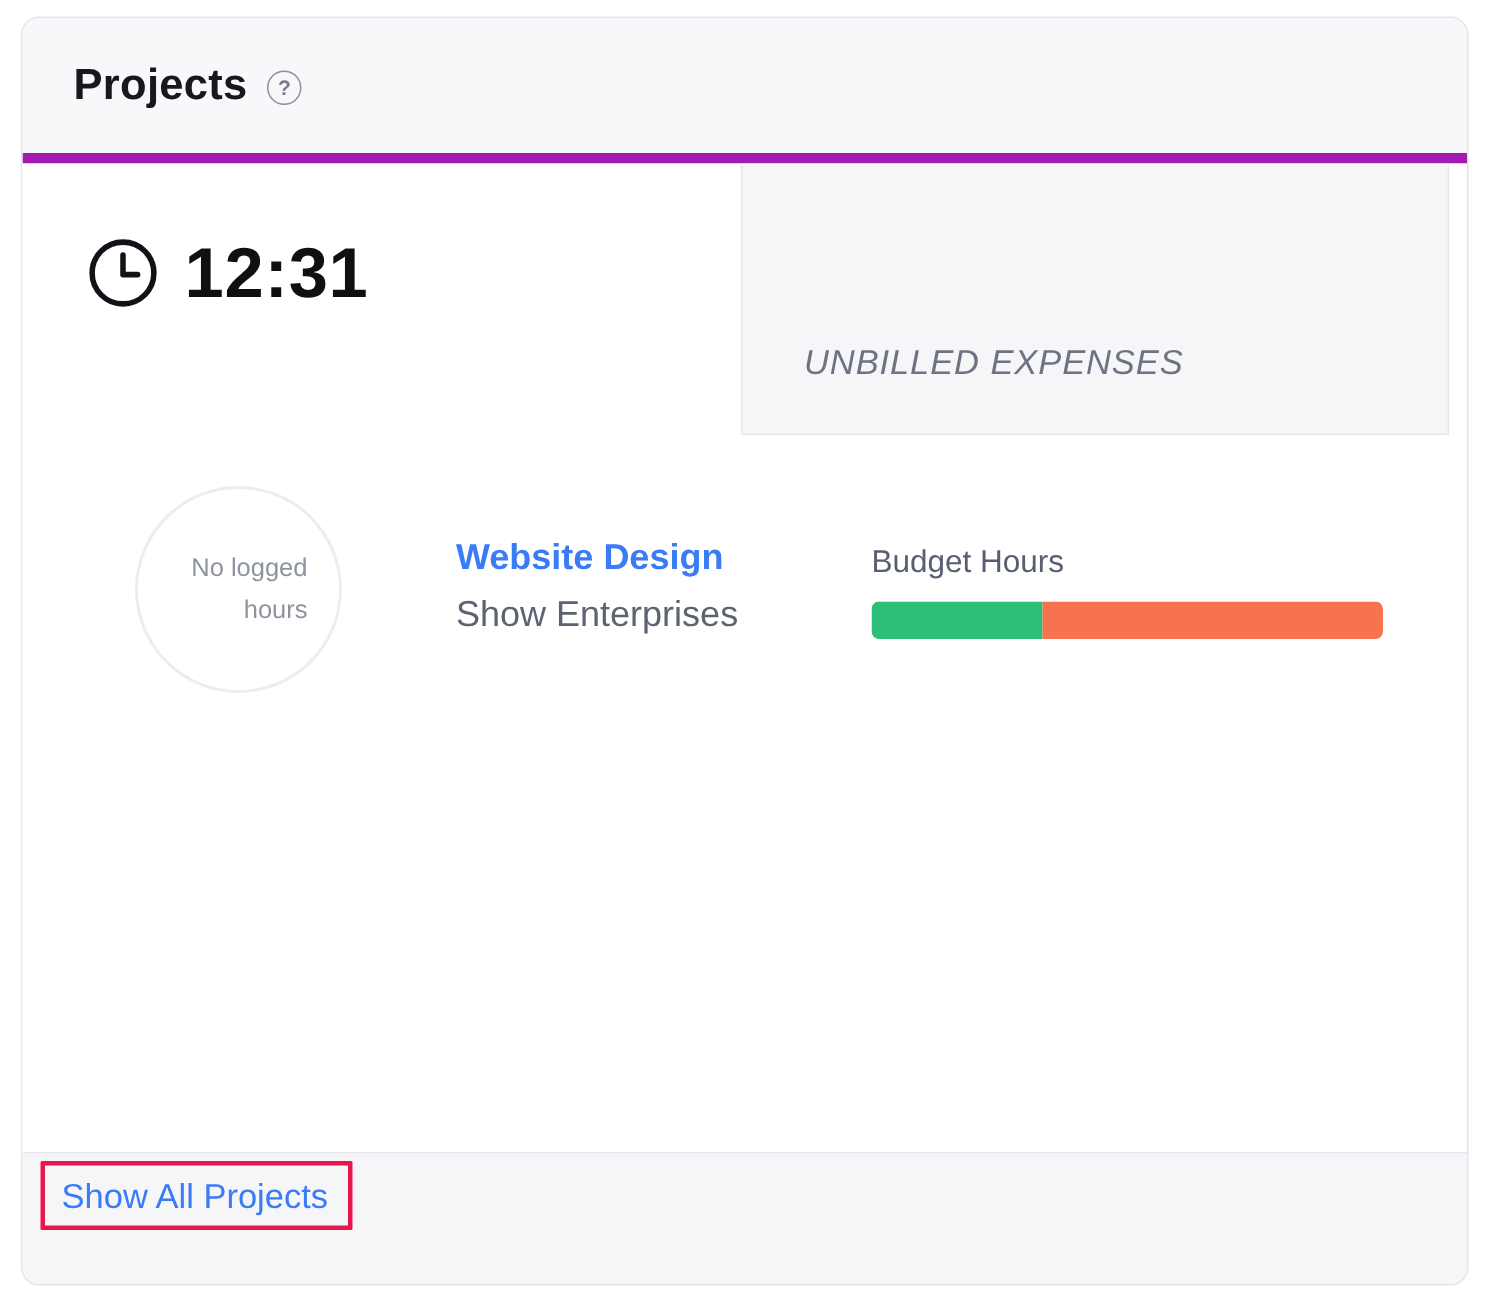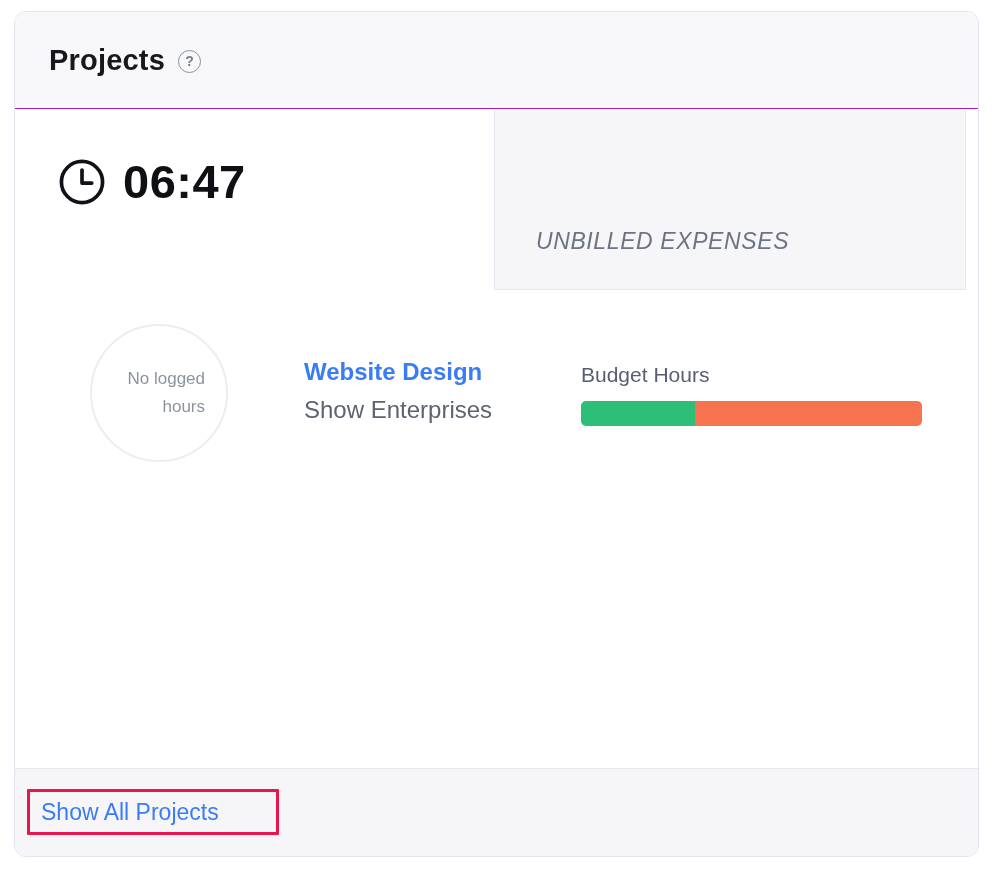--- a/index.html
+++ b/index.html
@@ -4,21 +4,21 @@
 <style>
   * { margin: 0; padding: 0; box-sizing: border-box; }
   html, body { width: 998px; height: 874px; background: #ffffff; font-family: "Liberation Sans", "DejaVu Sans", sans-serif; }
   .card {
     position: absolute; left: 14px; top: 11px; width: 965px; height: 846px;
     background: #ffffff; border: 1px solid #e3e3ee; border-radius: 12px;
   }
   
   .card-header {
     position: absolute; left: 0; top: 0; right: 0; height: 97px;
-    background: #f8f8fb; border-bottom: 1px solid #a21caf;
+    background: #f8f8fb; border-bottom: 7px solid #a21caf;
     border-radius: 11px 11px 0 0;
     display: flex; align-items: center; padding-left: 34px;
   }
   .card-title { font-size: 29px; font-weight: 600; color: #17181d; letter-spacing: 0.2px; }
   .help-badge {
     width: 23px; height: 23px; border: 1.5px solid #8a90a0; border-radius: 50%;
     color: #767d8d; font-size: 14px; line-height: 20px; text-align: center;
     margin-left: 13px; margin-top: 3px; font-weight: 600;
   }
   
@@ -59,21 +59,21 @@
     overflow: hidden; display: flex;
   }
   .budget-bar .seg { height: 100%; }
   .budget-bar .seg-remaining { flex: 1; }
   
   .card-footer {
     position: absolute; left: 0; right: 0; bottom: 0; height: 88px;
     background: #f6f6f9; border-top: 1px solid #e7e7f0; border-radius: 0 0 11px 11px;
   }
   .annotation-box {
-    position: absolute; left: 12px; top: 20px; width: 252px; height: 46px;
+    position: absolute; left: 12px; top: 5px; width: 208px; height: 46px;
     border: 3px solid #e9164e; border-radius: 1px;
     display: flex; align-items: center;
   }
   .show-all-link {
     font-size: 23px; color: #3a7bf6; text-decoration: none; padding-left: 11px; cursor: pointer;
     white-space: nowrap;
   }
 </style>
 </head>
 <body>
@@ -88,21 +88,21 @@
   <div class="tabs">
 
     <div class="tab tab-active">
       <div class="tab-value-row">
         <span>
           <svg class="stat-icon" width="52" height="52" viewBox="0 0 24 24" fill="none" stroke="#101217" stroke-width="1.7" stroke-linecap="round" stroke-linejoin="round">
             <circle cx="12" cy="12" r="9.5"></circle>
             <polyline points="12 6.5 12 12.5 16.5 12.5"></polyline>
           </svg>
         </span>
-        <span class="big-value value-dark">06:47</span>
+        <span class="big-value value-dark">12:31</span>
       </div>
     </div>
 
     <div class="tab tab-inactive">
       <div class="tab-label">UNBILLED EXPENSES</div>
     </div>
 
   </div>
 
   <div class="body-area">

